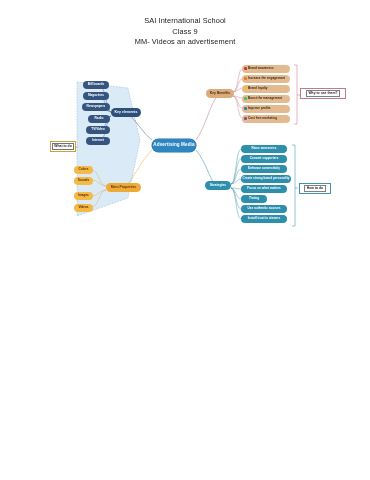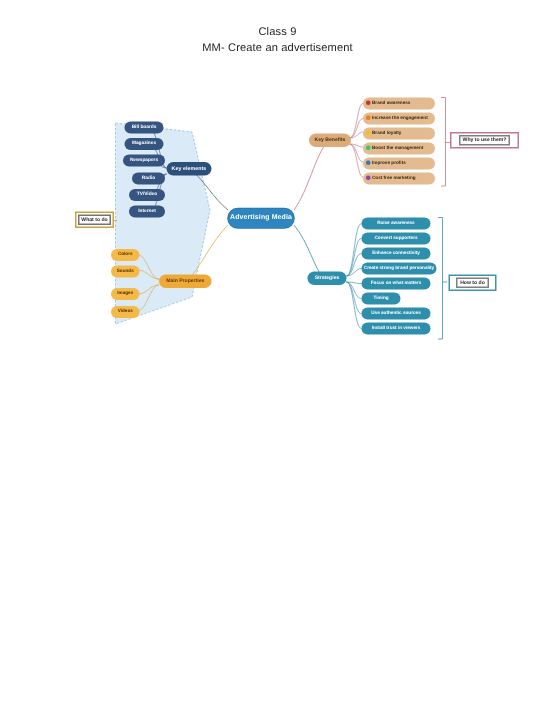--- a/index.html
+++ b/index.html
@@ -177,22 +177,23 @@
   }
   .callout.c-why .inner,
   .callout.c-how .inner { border-color: rgba(0,0,0,.5); }
 </style>
 </head>
 <body>
 
 <div id="page">
 
   <div id="title-block">
+    <span class="tline">SAI International School</span>
     <span class="tline">Class 9</span>
-    <span class="tline">MM- Create an advertisement</span>
+    <span class="tline">MM- Videos an advertisement</span>
   </div>
 
   <div id="map">
 
     <svg id="edges" viewBox="0 0 370 480">
 
       <polygon points="77,82 128,88 140,140 128,198 77,216" fill="#daeaf7" stroke="#8ab8da" stroke-width="0.5" stroke-dasharray="1.6 1.2"></polygon>
 
       <path d="M152,140 C142,132 136,120 128,114" stroke="#5a6b84" stroke-width="0.55" fill="none"></path>
 

